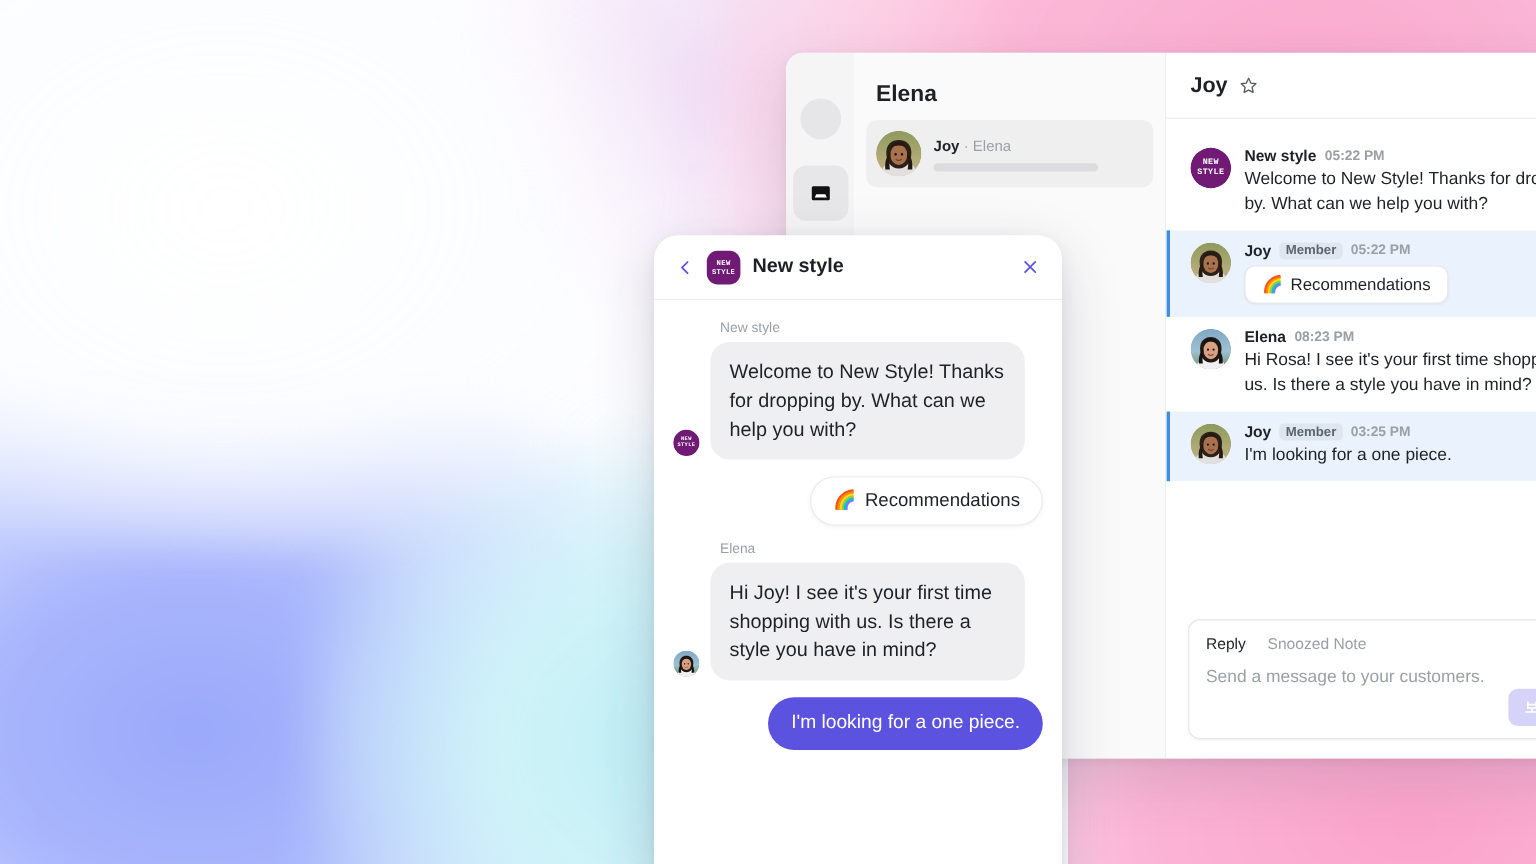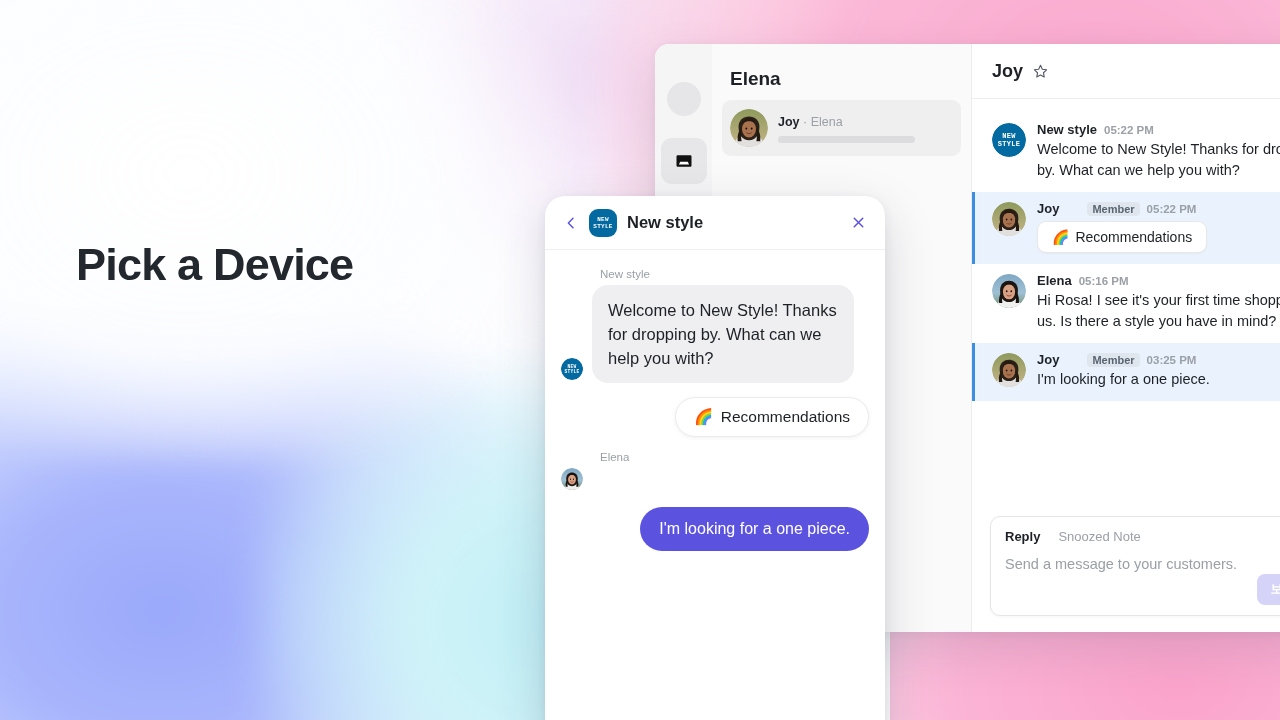--- a/index.html
+++ b/index.html
@@ -109,59 +109,59 @@
   }
   #convo-head .name { font-size:18px; font-weight:700; color:#1d2126; }
   #msgs { flex:1; padding:14px 0 0; overflow:hidden; }
   .msg { display:flex; gap:11px; padding:9px 20px 11px; position:relative; }
   .msg.hl { background:#eaf3fd; }
   .msg.hl::before { content:""; position:absolute; left:0; top:0; bottom:0; width:3px; background:#3b8ee0; }
   .msg .ava { width:34px; height:34px; border-radius:50%; flex:0 0 34px; overflow:hidden; margin-top:1px; }
   .msg .body { flex:1; min-width:0; }
   .msg .hdr { display:flex; align-items:center; gap:7px; margin-bottom:2px; }
   .msg .who { font-size:13px; font-weight:700; color:#1d2126; }
-  .msg .role { font-size:11px; font-weight:700; color:#5a6572; background:#dfe6ee; padding:1px 5px; border-radius:4px;margin-left:21px; }
+  .msg .role { font-size:11px; font-weight:700; color:#5a6572; background:#dfe6ee; padding:1px 5px; border-radius:4px; }
   .msg .time { font-size:11.5px; color:#9aa0a6; font-weight:700; }
   .msg .text { font-size:14.5px; line-height:21px; color:#1d2126; }
   .chip-card {
     display:inline-flex; align-items:center; gap:6px; background:#ffffff;
     border:1px solid #e8e8ea; border-radius:9px; padding:7px 14px;
     font-size:14px; color:#1d2126; margin-top:3px;
     box-shadow:0 1px 2px rgba(0,0,0,0.04);
   }
   
   #reply-wrap { padding:8px 18px 16px; }
   #reply {
     border:1px solid #e6e6e8; border-radius:10px; background:#fff; padding:12px 14px 10px;
     box-shadow:0 1px 3px rgba(0,0,0,0.04); min-height:100px; position:relative;
   }
   #reply-tabs { display:flex; gap:18px; align-items:center; margin-bottom:12px; }
   #reply-tabs .rt { font-size:13px; color:#9aa0a6; }
-  #reply-tabs .rt.active { color:#1d2126; font-weight:700; }
+  #reply-tabs .rt.active { color:#1d2126; font-weight:400; }
   #reply-ph { font-size:14.5px; color:#9aa0a6; }
   #send-btn {
     position:absolute; right:14px; bottom:10px;
     background:#d5d3f7; color:#ffffff; font-size:12.5px; font-weight:700;
     padding:7px 14px; border-radius:8px;
   }
 
   
   #phone {
     position:absolute; left:545px; top:196px; width:340px; height:540px;
     background:#ffffff; border-radius:20px 20px 0 0;
     box-shadow: 0 18px 50px rgba(45,45,80,0.18), 0 3px 12px rgba(45,45,80,0.08);
     overflow:hidden;
   }
   #ph-head {
     height:54px; display:flex; align-items:center; gap:10px; padding:0 18px;
     border-bottom:1px solid #efeff1;
   }
   #ph-head .title { font-size:16.5px; font-weight:700; color:#1d2126; flex:1; }
   .logo-sq {
-    width:28px; height:28px; border-radius:9px; background:#0369a1;
+    width:28px; height:28px; border-radius:9px; background:#701a75;
     display:flex; flex-direction:column; align-items:center; justify-content:center;
     color:#fff; font-size:6px; font-weight:700; line-height:7px; letter-spacing:0.3px;
     font-family:"Liberation Mono", monospace; flex:0 0 28px;
   }
   .logo-rd { border-radius:50%; }
   #ph-body { padding:18px 16px 0; }
   .ph-label { font-size:11.5px; color:#9aa0a6; margin:0 0 5px 39px; }
   .ph-row { display:flex; align-items:flex-end; gap:9px; margin-bottom:14px; }
   .ph-ava { width:22px; height:22px; border-radius:50%; flex:0 0 22px; overflow:hidden; margin-bottom:3px; }
   .bub-in {
@@ -190,21 +190,21 @@
   <div class="layer g-cyan"></div>
   <div class="layer g-lilac"></div>
   <div class="layer g-pink-tr"></div>
   <div class="layer g-pink-br"></div>
   <div class="layer g-white-left"></div>
   <div class="layer g-white-bot"></div>
 </div>
 
 <div id="hero">
   <h1>
-    <span>Pick a Device</span><br>
+    <br>
   </h1>
 </div>
 
 <div id="desktop">
 
   <div id="rail">
     <div class="rail-dot"></div>
     <div class="rail-btn">
       <svg width="20" height="20" viewBox="0 0 24 24">
         <path d="M3 6.5a1.5 1.5 0 0 1 1.5-1.5h15A1.5 1.5 0 0 1 21 6.5v11a1.5 1.5 0 0 1-1.5 1.5h-15A1.5 1.5 0 0 1 3 17.5z" fill="#111111"></path>
@@ -350,21 +350,21 @@
               <path d="M27 20.5c1.4 4.6 1.3 9.5.8 13.5h3.8c.5-5.6-.6-11.6-4.6-13.5z" fill="#181210"></path>
               <ellipse cx="17.3" cy="20.4" rx="1" ry="1.2" fill="#17100c"></ellipse>
               <ellipse cx="22.7" cy="20.4" rx="1" ry="1.2" fill="#17100c"></ellipse>
               <path d="M17.5 25c1.6 1.3 3.4 1.3 5 0" stroke="#8a4c3a" stroke-width="1.1" fill="none" stroke-linecap="round"></path>
             </g>
           </svg>
         </div>
         <div class="body">
           <div class="hdr">
             <span class="who">Elena</span>
-            <span class="time">05:16 PM</span>
+            <span class="time">08:23 PM</span>
           </div>
           <div class="text">Hi Rosa! I see it's your first time shopping with us. Is there a style you have in mind?</div>
         </div>
       </div>
 
       <div class="msg hl">
         <div class="ava">
           <svg class="img-ph" viewBox="0 0 40 40">
             <defs>
                 <clipPath id="cJ3">
@@ -470,19 +470,20 @@
             <ellipse cx="20" cy="21" rx="7.2" ry="8.8" fill="#d9a184"></ellipse>
             <path d="M12.9 14.6c2-4 4.8-5.4 7.1-5.4s5.1 1.4 7.1 5.4c-2.5-1.6-4.6-2.2-7.1-2.2s-4.6.6-7.1 2.2z" fill="#181210"></path>
             <path d="M13 20.5c-1.4 4.6-1.3 9.5-.8 13.5H8.4c-.5-5.6.6-11.6 4.6-13.5z" fill="#181210"></path>
             <path d="M27 20.5c1.4 4.6 1.3 9.5.8 13.5h3.8c.5-5.6-.6-11.6-4.6-13.5z" fill="#181210"></path>
             <ellipse cx="17.3" cy="20.4" rx="1" ry="1.2" fill="#17100c"></ellipse>
             <ellipse cx="22.7" cy="20.4" rx="1" ry="1.2" fill="#17100c"></ellipse>
             <path d="M17.5 25c1.6 1.3 3.4 1.3 5 0" stroke="#8a4c3a" stroke-width="1.1" fill="none" stroke-linecap="round"></path>
           </g>
         </svg>
       </div>
+      <div class="bub-in">Hi Joy! I see it's your first time shopping with us. Is there a style you have in mind?</div>
     </div>
 
     <div class="ph-row right">
       <div class="bub-out">I'm looking for a one piece.</div>
     </div>
   </div>
 </div>
 
 </body></html>

